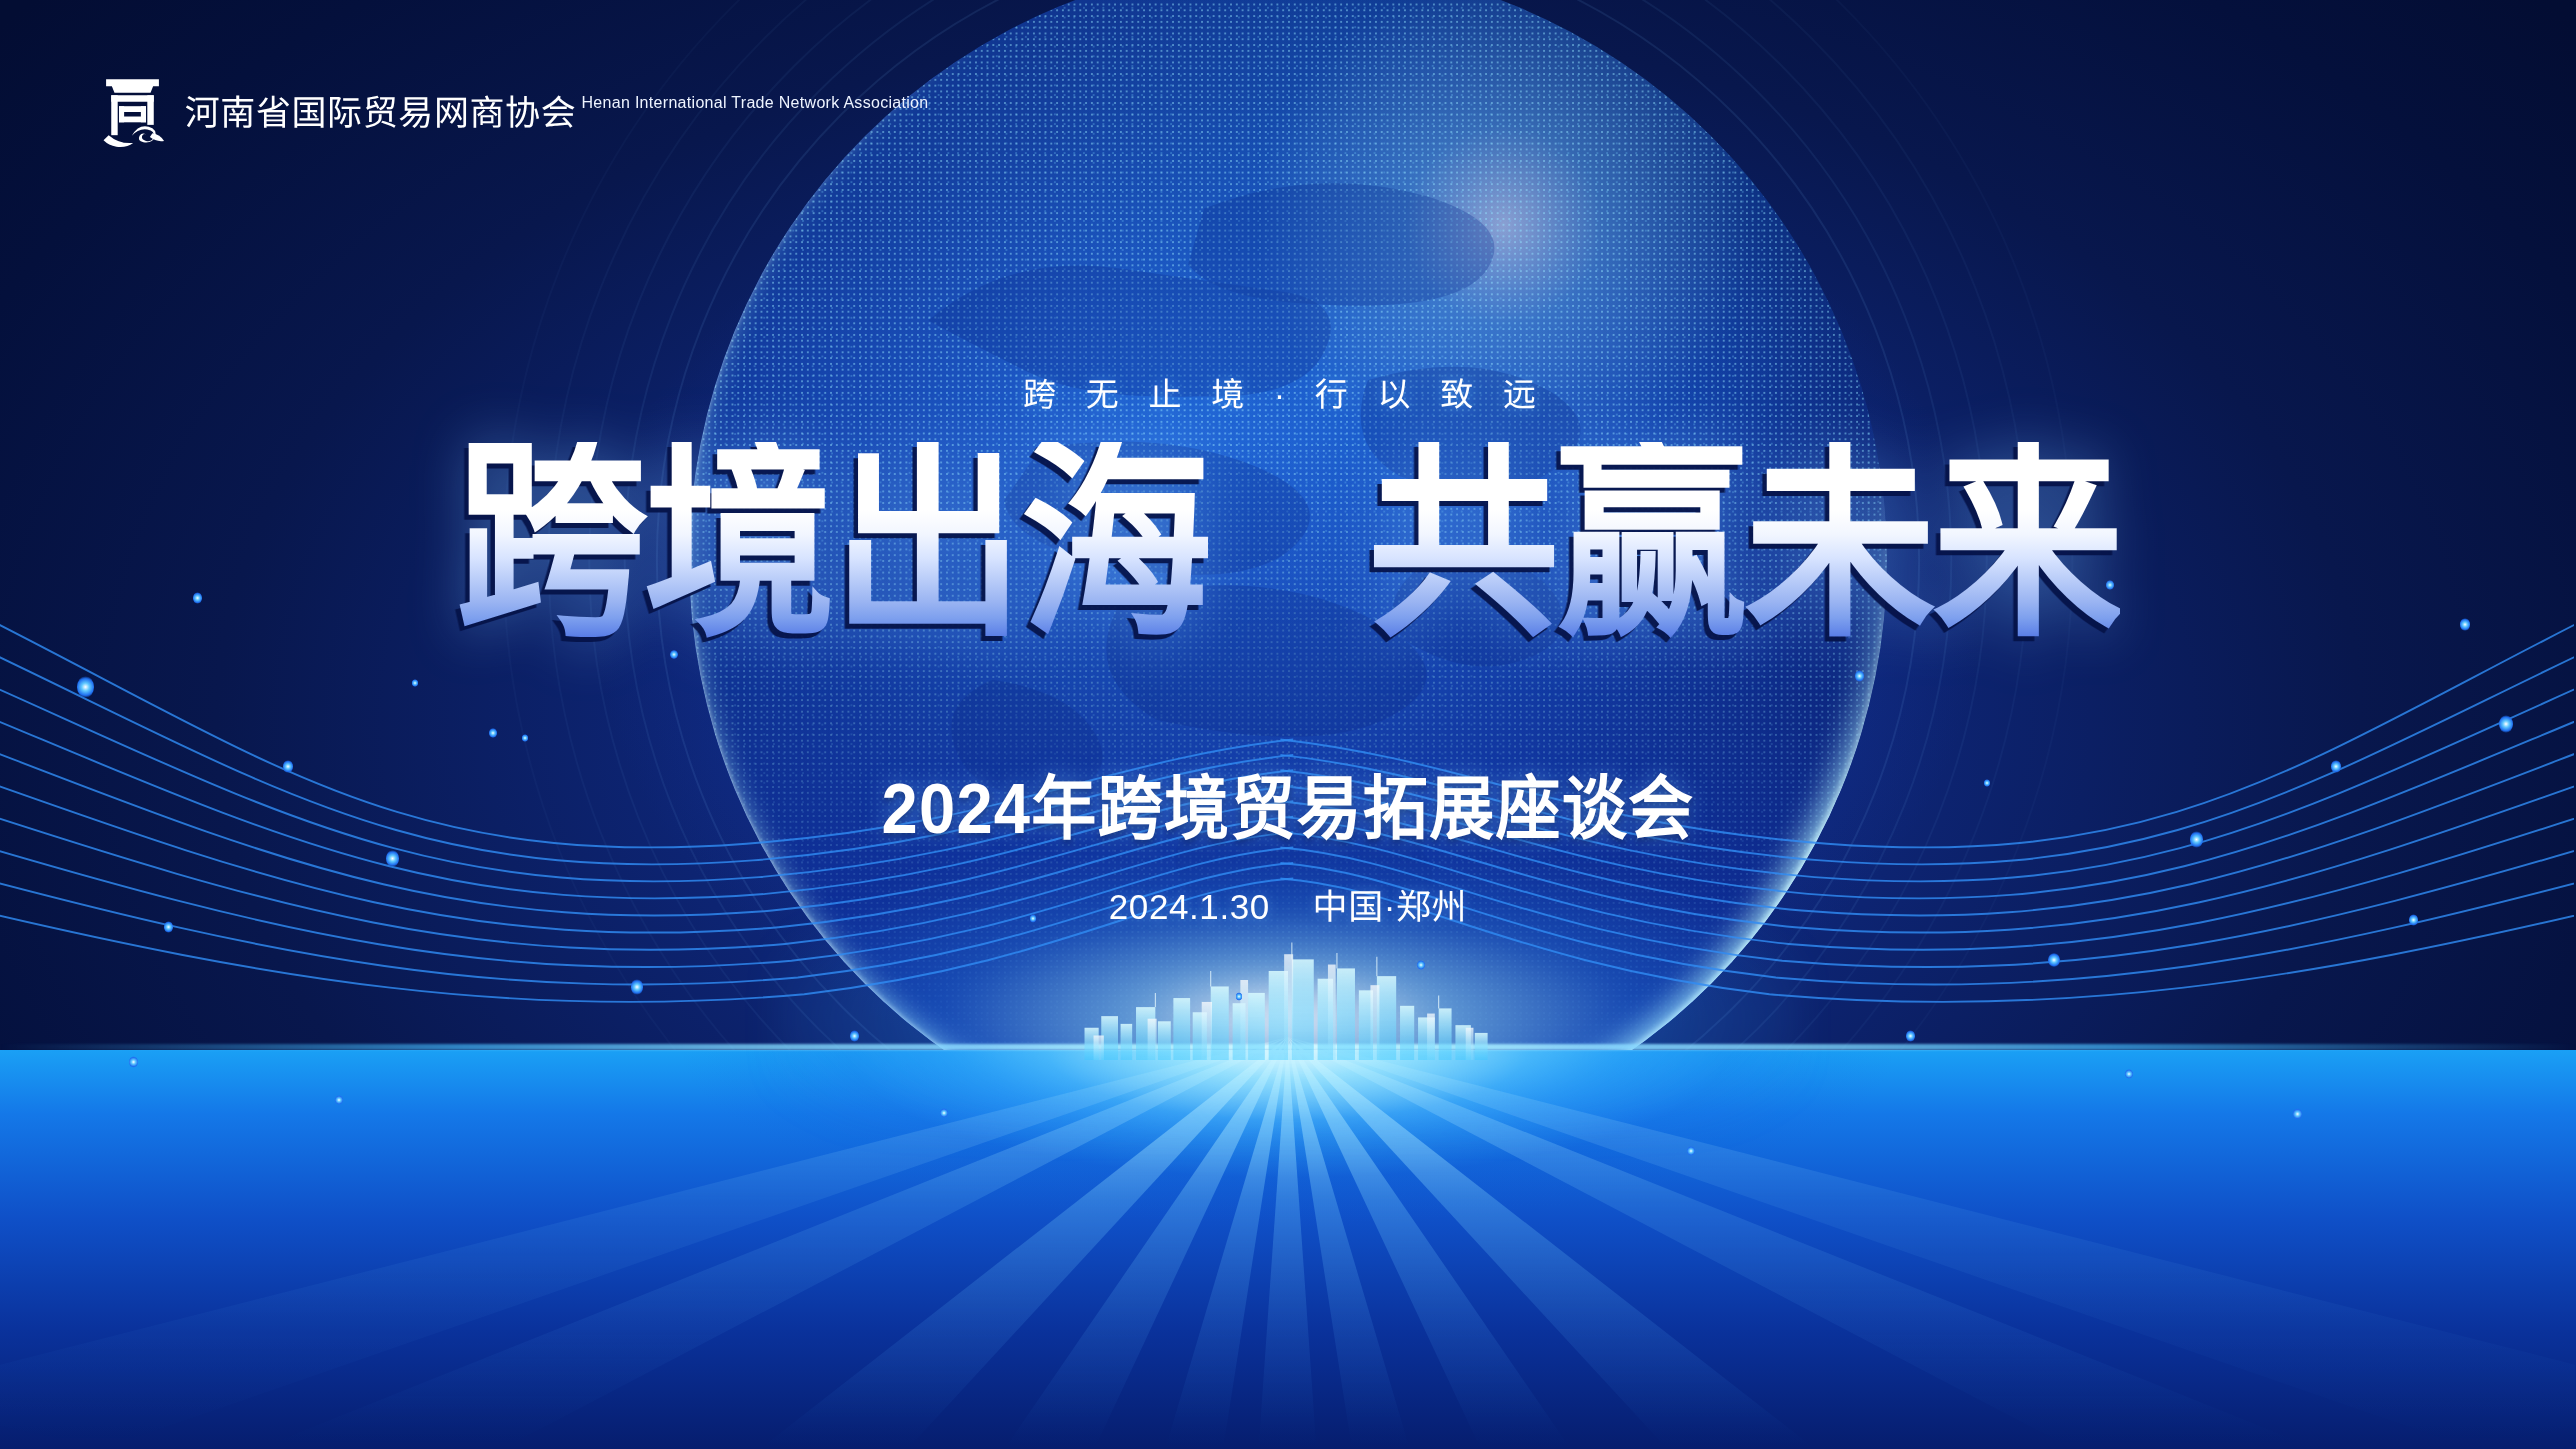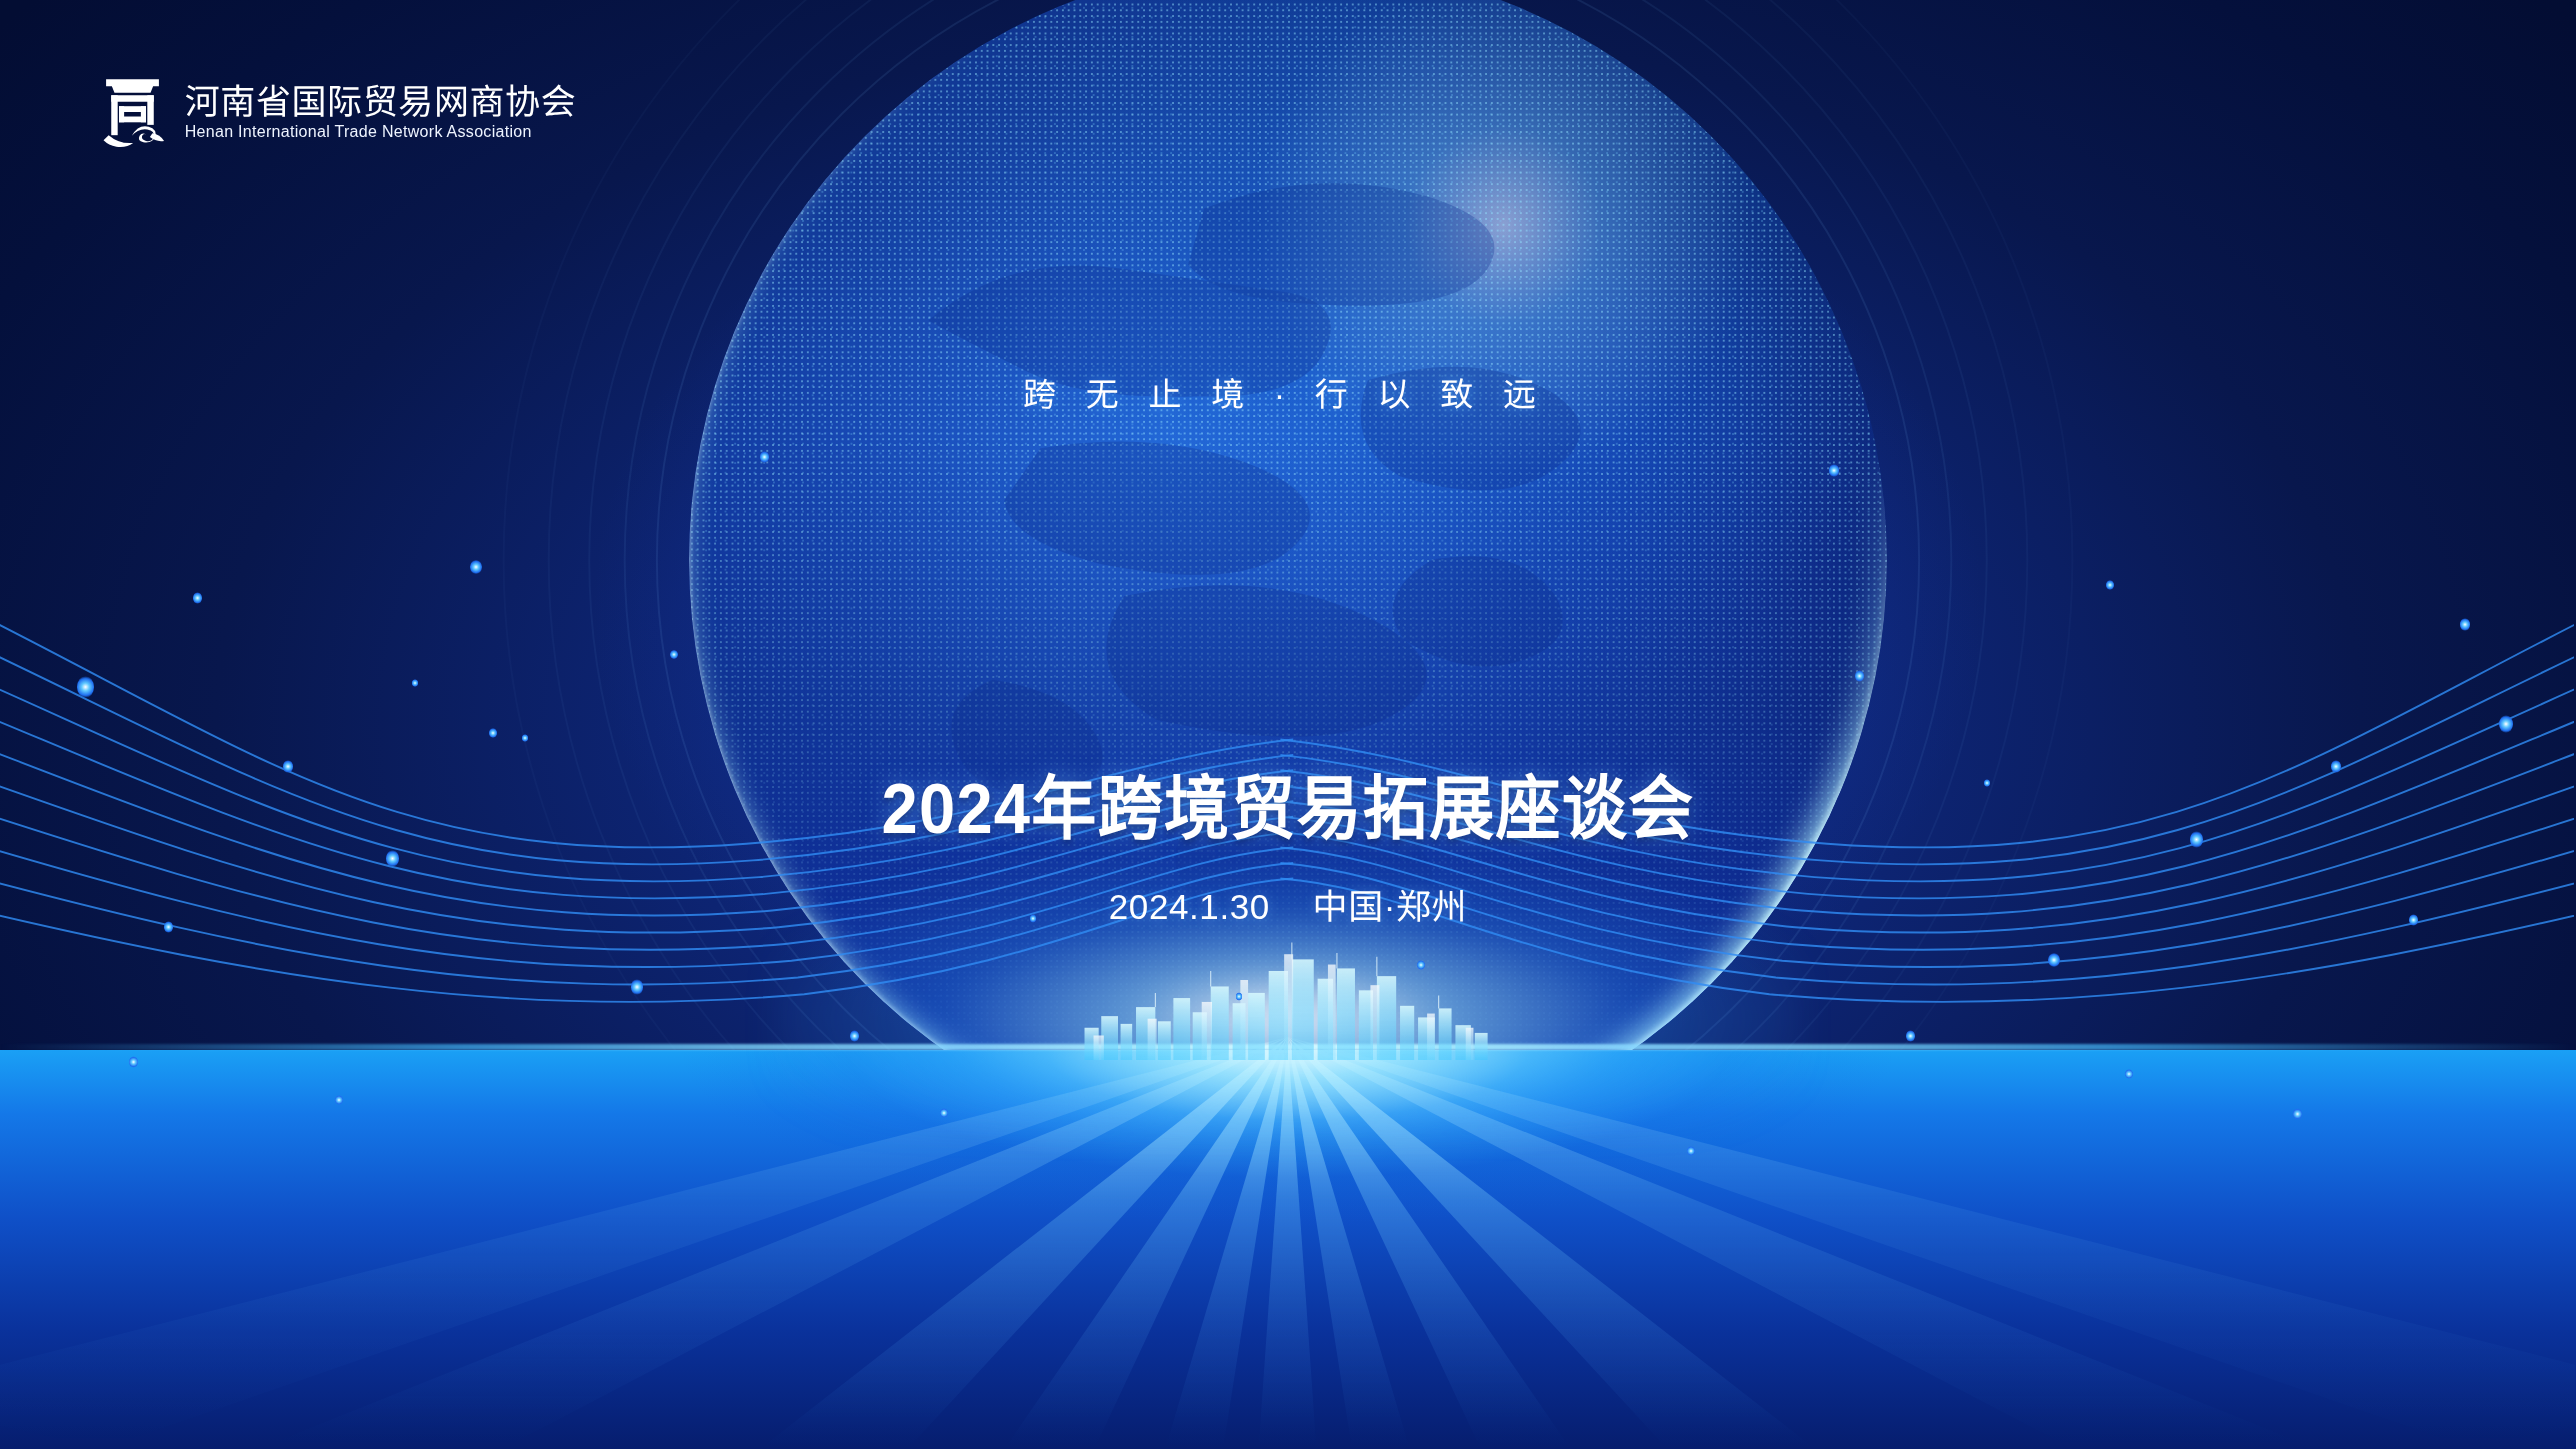--- a/index.html
+++ b/index.html
@@ -107,21 +107,21 @@
     opacity:.95;
   }
 
   
   .logo {
     position:absolute; left:97px; top:74px;
     display:flex; align-items:center; gap:16.7px;
     z-index:40;
   }
   .logo-mark { width:71px; height:76px; flex:none; }
-  .logo-text { display:flex; flex-direction:column; gap:5.2px; }
+  .logo-text { display:flex; flex-direction:row; gap:5.2px; }
   .logo-cn {
     font-size:35px; font-weight:400; color:#ffffff;
     letter-spacing:0.6px; line-height:1;
     white-space:nowrap;
   }
   .logo-en {
     font-size:16px; font-weight:400; color:#eef4ff;
     letter-spacing:0.3px; line-height:1;
     white-space:nowrap;
   }
@@ -379,20 +379,28 @@
       </g>
     </svg>
     <div class="logo-text">
       <div class="logo-cn">河南省国际贸易网商协会</div>
       <div class="logo-en">Henan International Trade Network Association</div>
     </div>
   </div>
 
   <div class="tagline">跨 无 止 境 · 行 以 致 远</div>
 
+  <div class="title-row">
+    <div class="title-grp">
+      <span class="tc">跨境出海</span>
+    </div>
+    <div class="title-grp">
+      <span class="tc">共赢未来</span>
+    </div>
+  </div>
 
   <div class="subtitle">2024年跨境贸易拓展座谈会</div>
 
   <div class="datebar">
     <span>2024.1.30</span>
     <span class="gap"></span>
     <span>中国·郑州</span>
   </div>
 
 </div>

